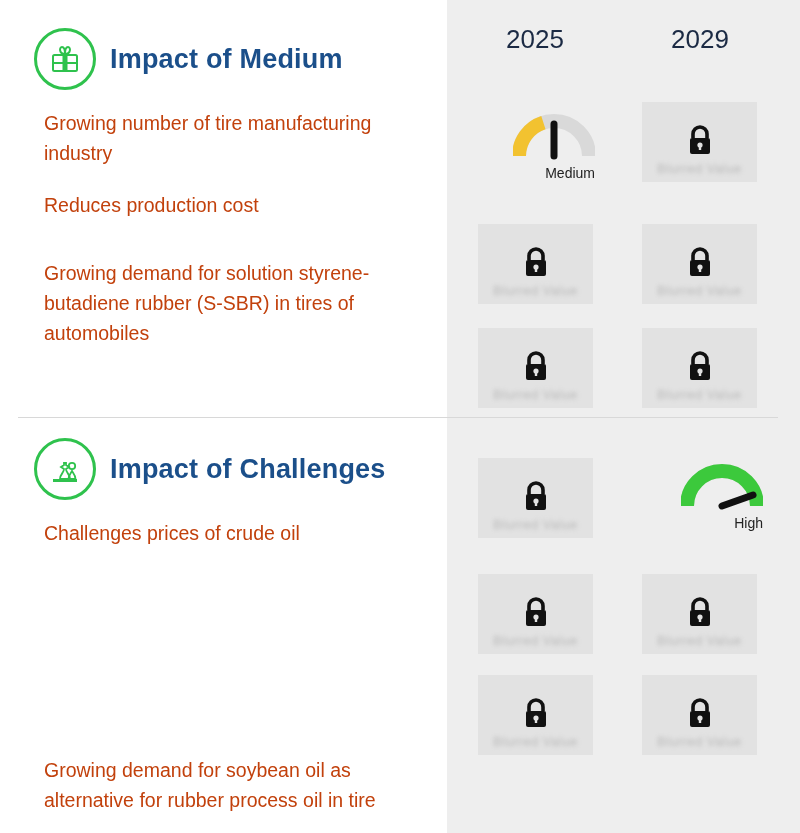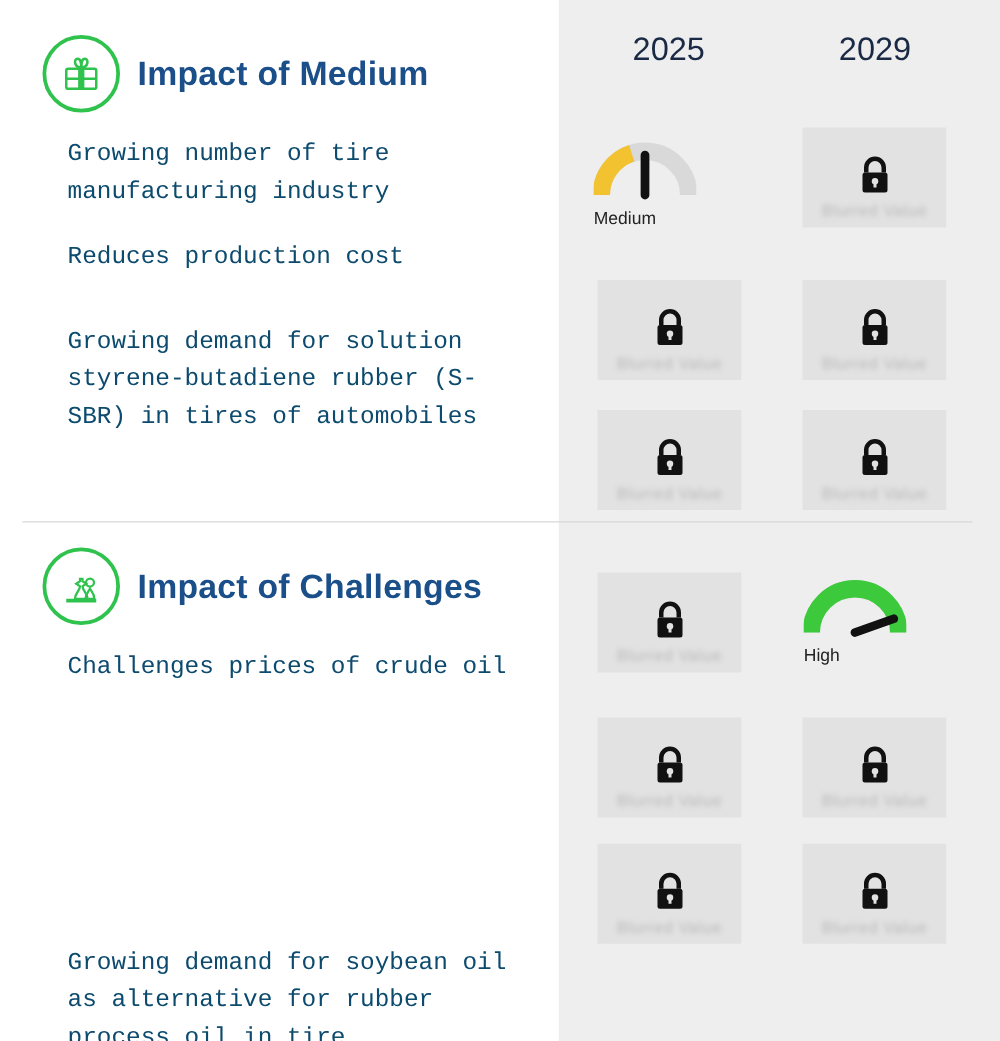--- a/index.html
+++ b/index.html
@@ -59,26 +59,25 @@
     font-size: 27px;
     color: #1b4f8a;
     font-weight: bold;
     letter-spacing: .2px;
     white-space: nowrap;
   }
 
   
   .item {
     position: absolute;
-    left: 54px;
+    left: 44px;
     width: 370px;
     font-size: 19.5px;
     line-height: 30px;
-    color: #0c4a6e;
-    font-family: Liberation Mono, monospace;
+    color: #c2410c;
   }
 
   
   .divider {
     position: absolute;
     left: 18px; top: 417px;
     width: 760px; height: 1px;
     background: #d8d8d8;
   }
 
@@ -104,21 +103,21 @@
   }
   .lock-tile .lock {
     position: relative;
     z-index: 2;
   }
 
   
   .gauge {
     position: absolute;
     width: 120px;
-    text-align: left;
+    text-align: right;
   }
   .gauge .label {
     font-size: 14px;
     color: #222;
     margin-top: 1px;
   }
 </style>
 </head>
 <body>
 

